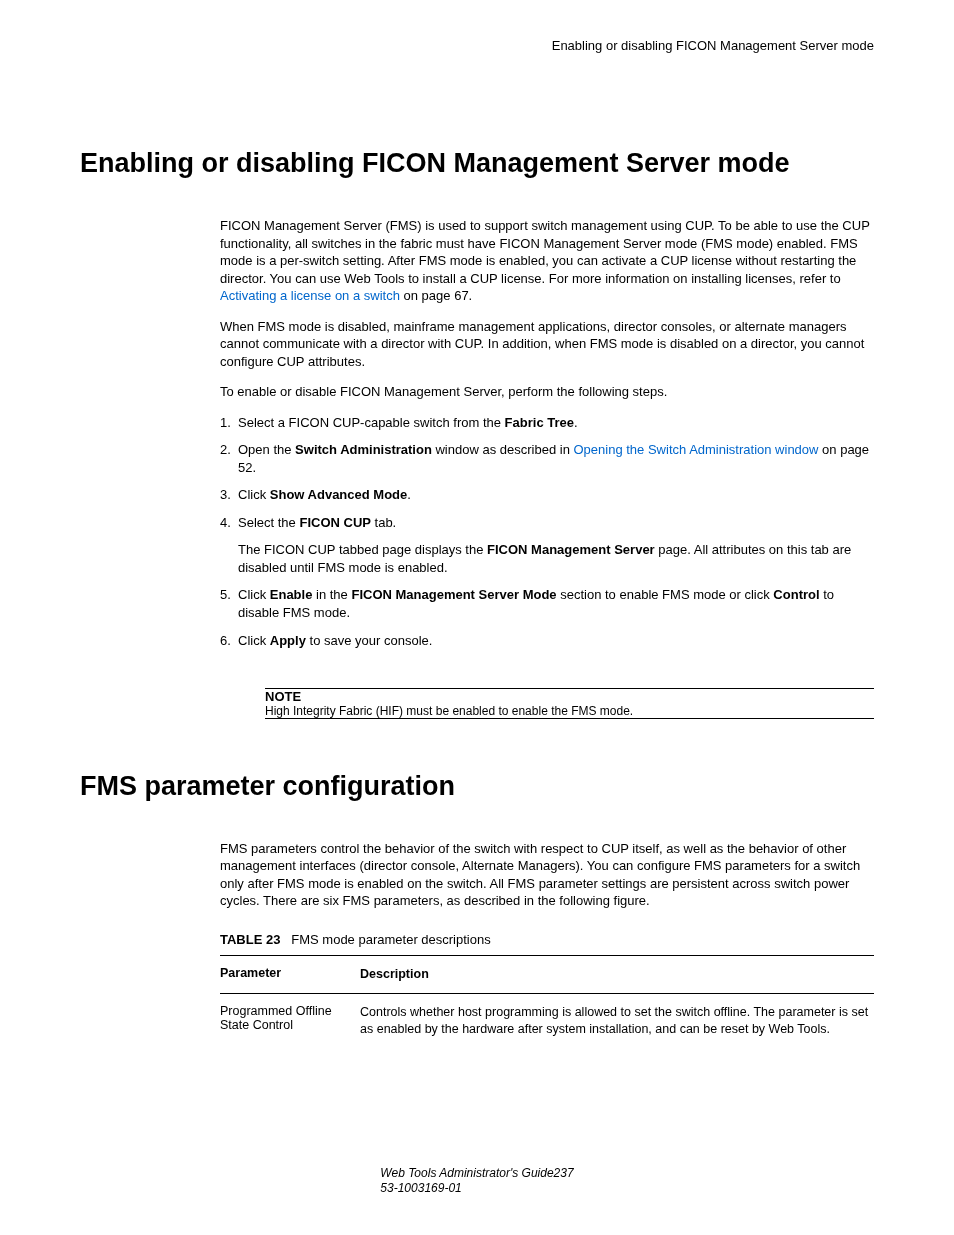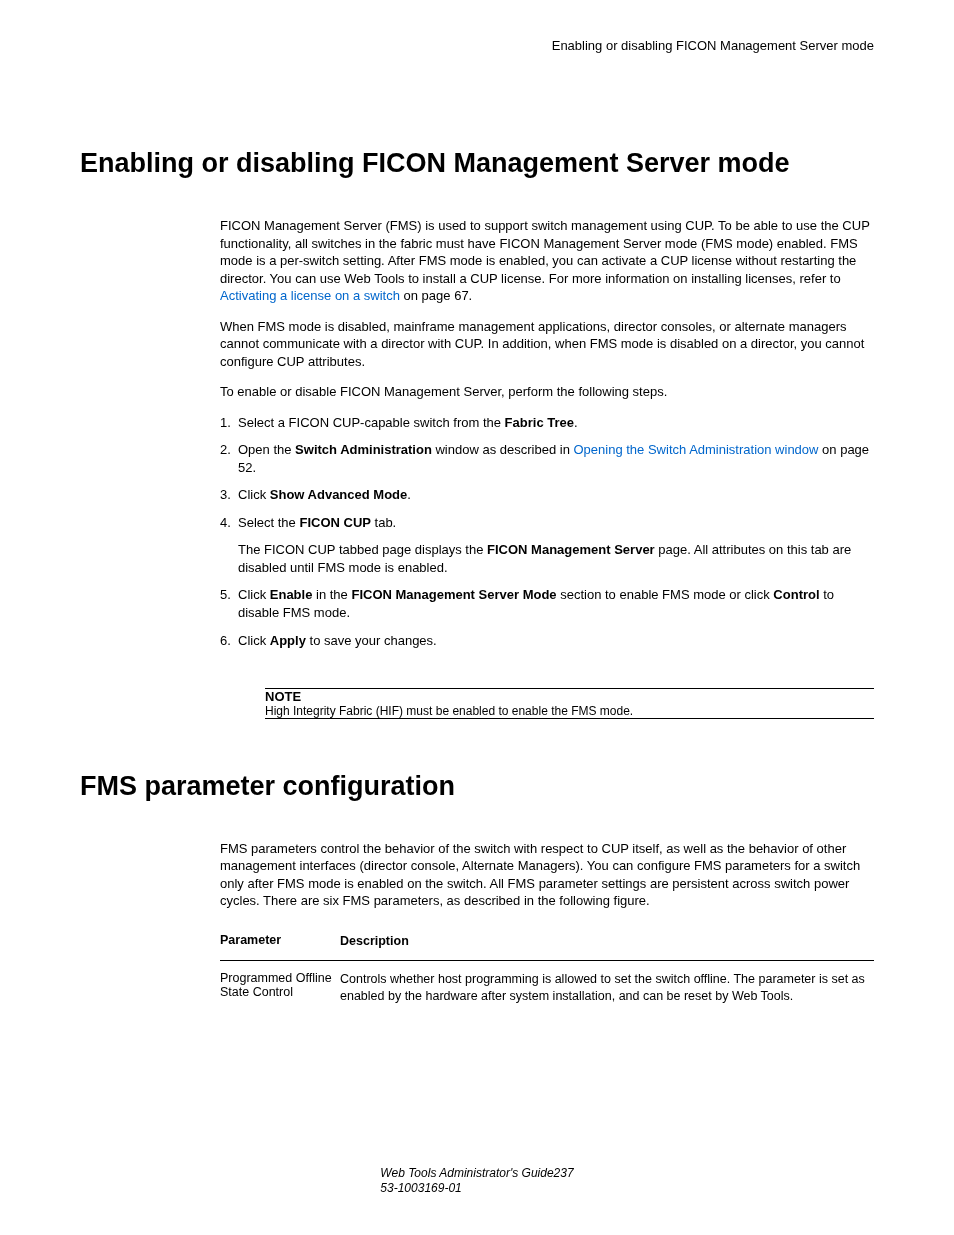--- a/index.html
+++ b/index.html
@@ -88,20 +88,21 @@
     }
     .table-title {
       font-size: 13px;
       margin-top: 22px;
       padding-bottom: 8px;
       border-bottom: 1.5px solid #000;
     }
     .table-row {
       display: flex;
       padding: 10px 0;
+      gap: 20px;
     }
     .table-header {
       border-bottom: 1px solid #000;
       font-size: 12px;
     }
     .col1 {
       width: 120px;
       flex-shrink: 0;
       font-size: 12.5px;
     }
@@ -156,36 +157,39 @@
     <li>
       <span>Select the </span><span class="bold">FICON CUP</span><span> tab.</span>
       <div class="sub-para">
         <span>The FICON CUP tabbed page displays the </span><span class="bold">FICON Management Server</span><span> page. All attributes on this tab are disabled until FMS mode is enabled.</span>
       </div>
     </li>
     <li>
       <span>Click </span><span class="bold">Enable</span><span> in the </span><span class="bold">FICON Management Server Mode</span><span> section to enable FMS mode or click </span><span class="bold">Control</span><span> to disable FMS mode.</span>
     </li>
     <li>
-      <span>Click </span><span class="bold">Apply</span><span> to save your changes.</span>
+      <span>Click </span><span class="bold">Apply</span><span> to save your console.</span>
     </li>
   </ol>
 
   <div class="note-block">
     <div class="note-label">NOTE</div>
     <div class="note-text">High Integrity Fabric (HIF) must be enabled to enable the FMS mode.</div>
   </div>
 </div>
 
 <div class="section2">
   <h1>FMS parameter configuration</h1>
 
   <div class="content-block">
     <p>FMS parameters control the behavior of the switch with respect to CUP itself, as well as the behavior of other management interfaces (director console, Alternate Managers). You can configure FMS parameters for a switch only after FMS mode is enabled on the switch. All FMS parameter settings are persistent across switch power cycles. There are six FMS parameters, as described in the following figure.</p>
 
+    <div class="table-title">
+      <span class="bold">TABLE 23</span>&nbsp;&nbsp;&nbsp;<span>FMS mode parameter descriptions</span>
+    </div>
 
     <div class="table-row table-header">
       <div class="col1 bold">Parameter</div>
       <div class="col2 bold">Description</div>
     </div>
 
     <div class="table-row">
       <div class="col1">Programmed Offline State Control</div>
       <div class="col2">Controls whether host programming is allowed to set the switch offline. The parameter is set as enabled by the hardware after system installation, and can be reset by Web Tools.</div>
     </div>

